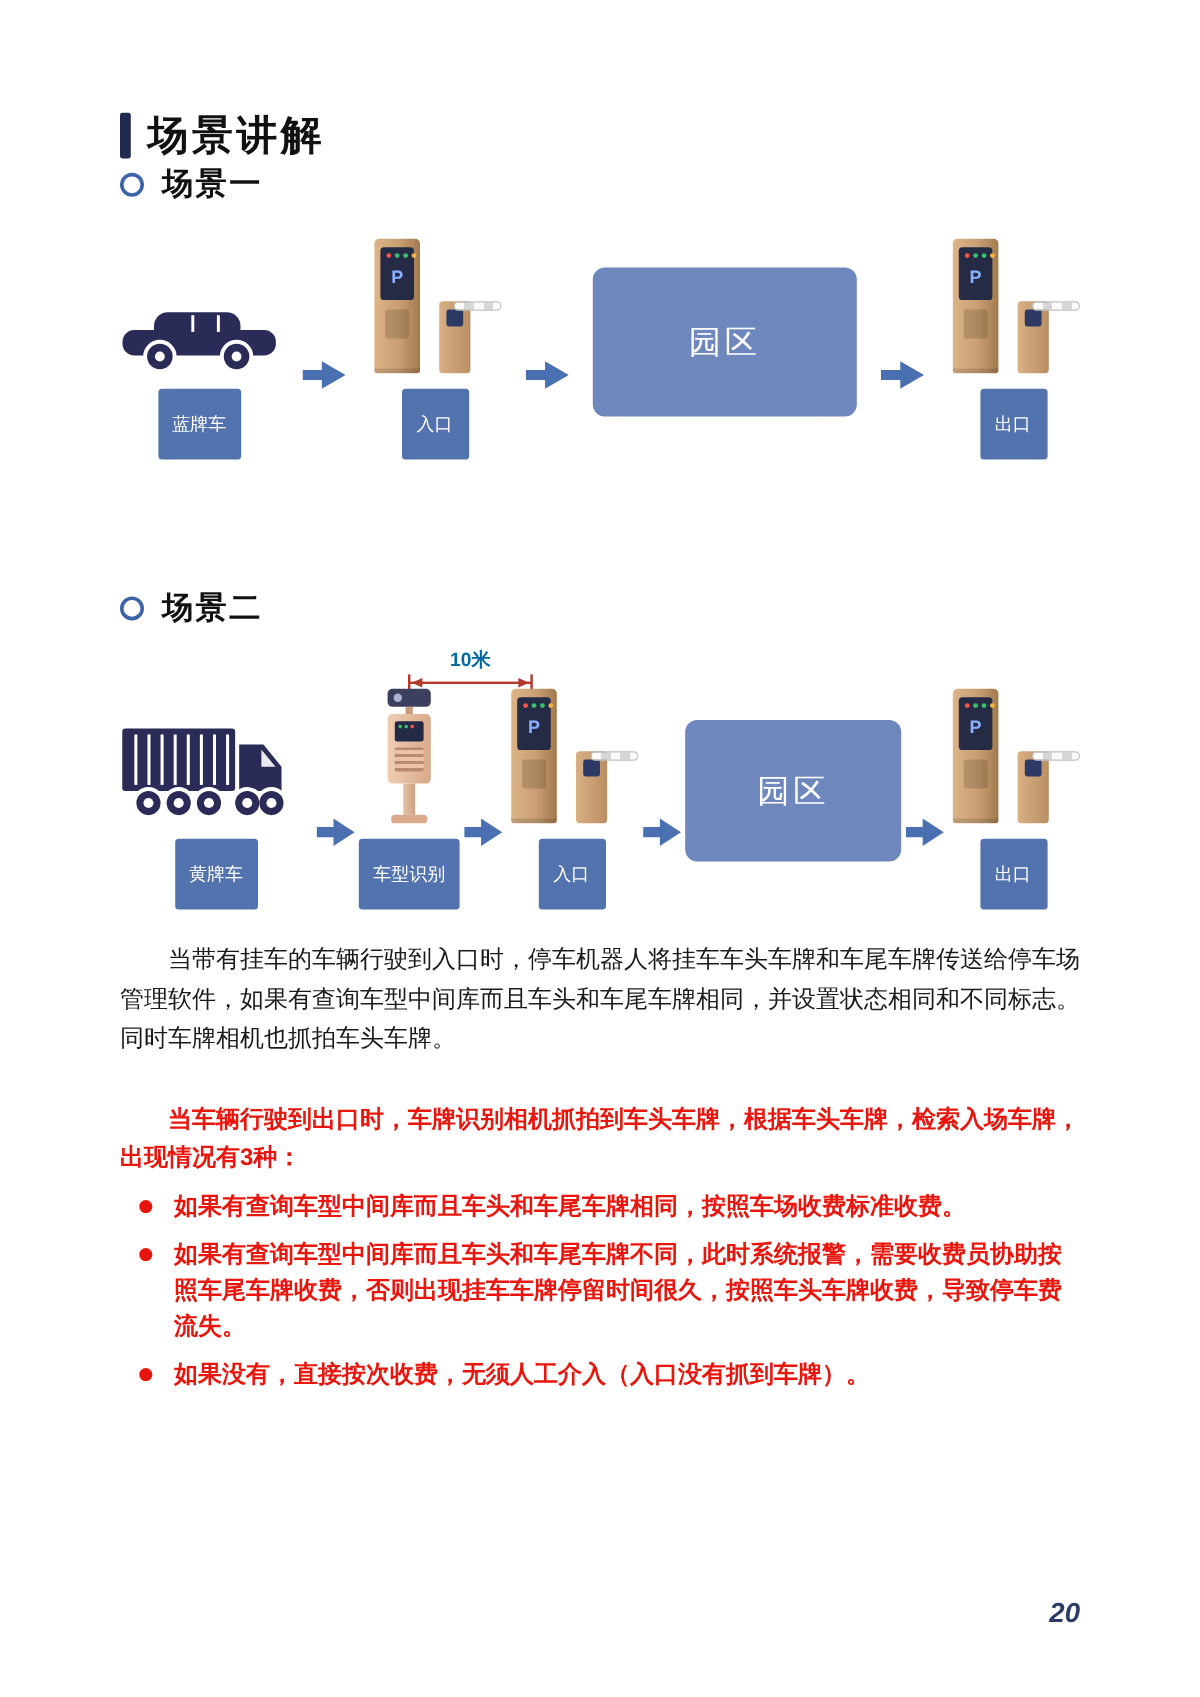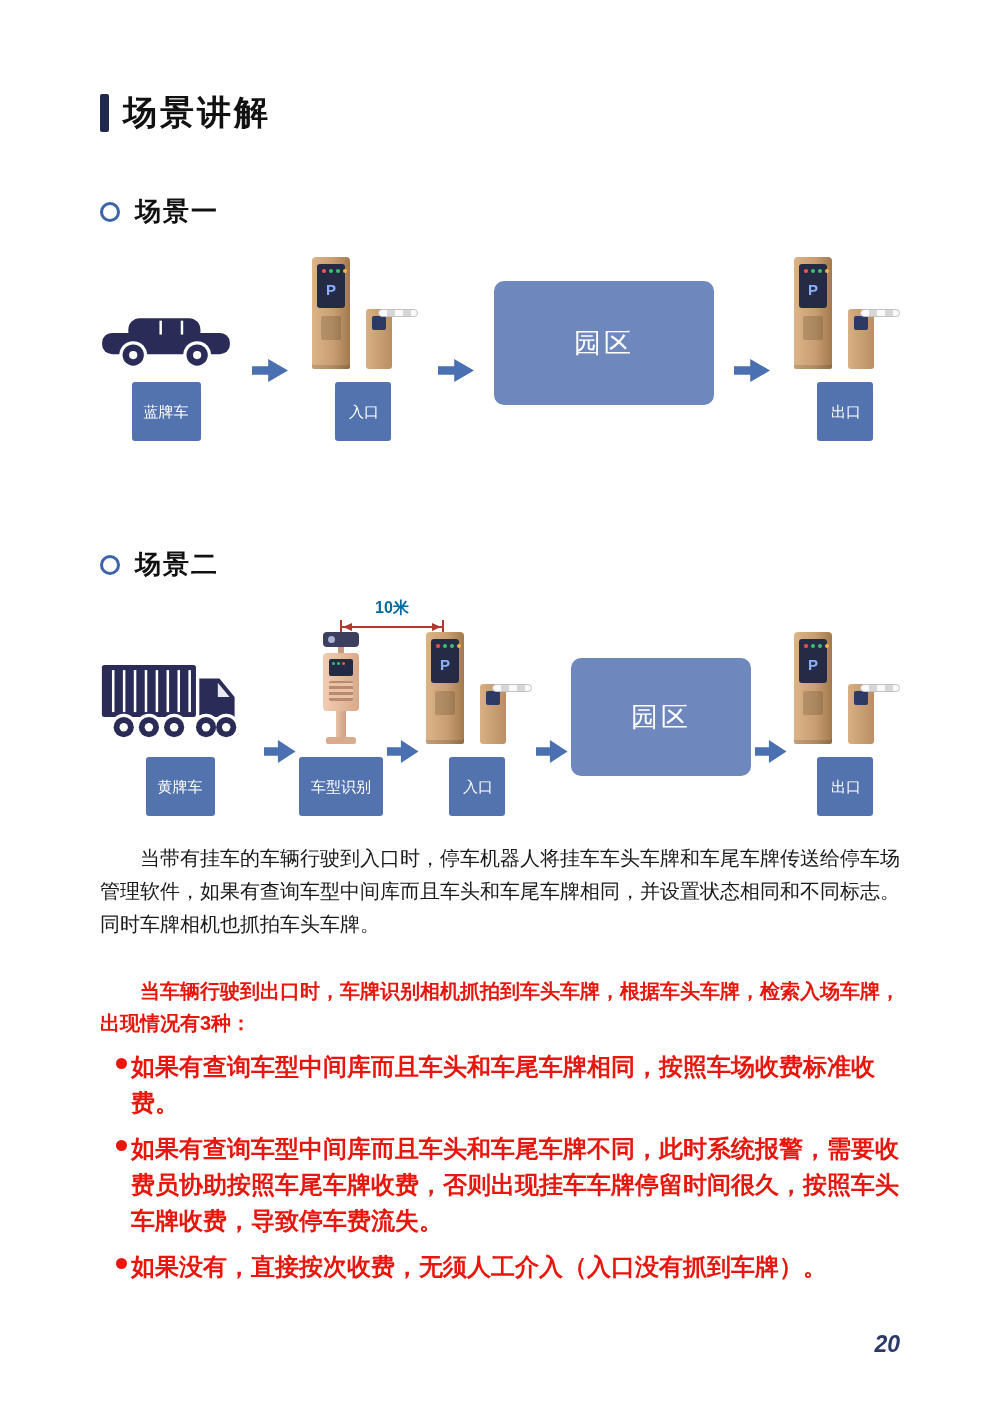--- a/index.html
+++ b/index.html
@@ -2,37 +2,37 @@
 <html><head>
 <meta charset="utf-8">
 <style>
   * { margin:0; padding:0; box-sizing:border-box; }
   html,body { background:#ffffff; }
   body { font-family:"Liberation Sans","DejaVu Sans",sans-serif; color:#1a1a1a; }
   .page { position:relative; width:1000px; height:1414px; background:#ffffff; overflow:hidden; }
   .content { padding:90px 100px 0 100px; }
 
   
-  .title-row { display:flex; align-items:center; gap:14px; margin-bottom:58px; }
+  .title-row { display:flex; align-items:center; gap:14px; }
   .title-bar { width:9px; height:38px; background:#20294f; border-radius:2px; flex:none; }
   .page-title { font-size:34px; font-weight:bold; color:#111111; letter-spacing:3px; }
 
   
   .scenario-heading { display:flex; align-items:center; gap:15px; }
   .ring-icon { width:20px; height:20px; border:3px solid #3d63a8; border-radius:50%; flex:none; }
   .scenario-title { font-size:26px; font-weight:bold; color:#111111; letter-spacing:2px; }
 
   
   .diagram { display:flex; align-items:flex-end; justify-content:space-between; width:800px; }
   .diagram-1 { margin-top:28px; }
   .diagram-2-wrap { position:relative; padding-top:34px; margin-top:16px; }
   .diagram-col { display:flex; flex-direction:column; align-items:center; gap:13px; flex:none; }
 
   .badge { background:#5273ae; color:#ffffff; font-size:15px; line-height:1; padding:22px 12px;
-           border-radius:3px; white-space:nowrap; min-width:56px; text-align:right; }
+           border-radius:3px; white-space:nowrap; min-width:56px; text-align:left; }
 
   .flow-arrow { flex:none; width:36px; height:25px; background:#4a70b2; margin-bottom:58px;
     clip-path:polygon(0 33%, 45% 33%, 45% 4%, 100% 50%, 45% 96%, 45% 67%, 0 67%); }
   .diagram-2-wrap .flow-arrow { width:32px; margin-bottom:52px; }
 
   .park-box { display:flex; align-items:center; justify-content:center; background:#6e87bc;
     border-radius:10px; color:#ffffff; font-size:27px; letter-spacing:3px; flex:none;text-align:right; }
   .park-1 { width:220px; height:124px; margin-bottom:36px; }
   .park-2 { width:180px; height:118px; margin-bottom:40px; }
 
@@ -86,21 +86,21 @@
   .note-text { font-size:20px; color:#1a1a1a; }
 
   .scenario-2 { margin-top:106px; }
 
   .body-paragraph { width:800px; margin-top:26px; font-size:20px; line-height:1.65;
     color:#1a1a1a; text-indent:2em; }
 
   .alert-intro { width:800px; margin-top:34px; font-size:20px; font-weight:bold; line-height:1.6;
     color:#e8160c; text-indent:2em; }
   .alert-list { margin-top:6px; width:800px; }
-  .alert-item { display:flex; gap:4px; margin-top:10px; font-size:24px; font-weight:bold;
+  .alert-item { display:flex; gap:18px; margin-top:10px; font-size:20px; font-weight:bold;
     color:#e8160c; line-height:1.5; }
   .red-dot { flex:none; width:11px; height:11px; border-radius:50%; background:#e8160c; margin:9px 0 0 16px; }
 
   .page-number { position:absolute; right:100px; bottom:56px; font-size:23px; font-weight:bold;
     font-style:italic; color:#2c3a68; }
 </style>
 </head>
 <body>
 
 <div class="page">

